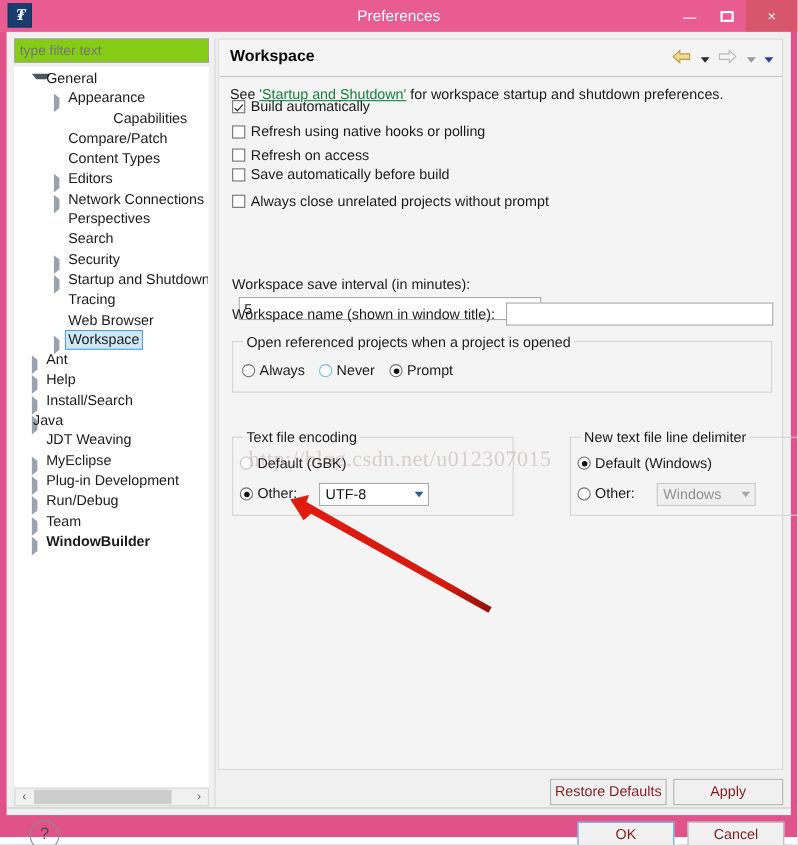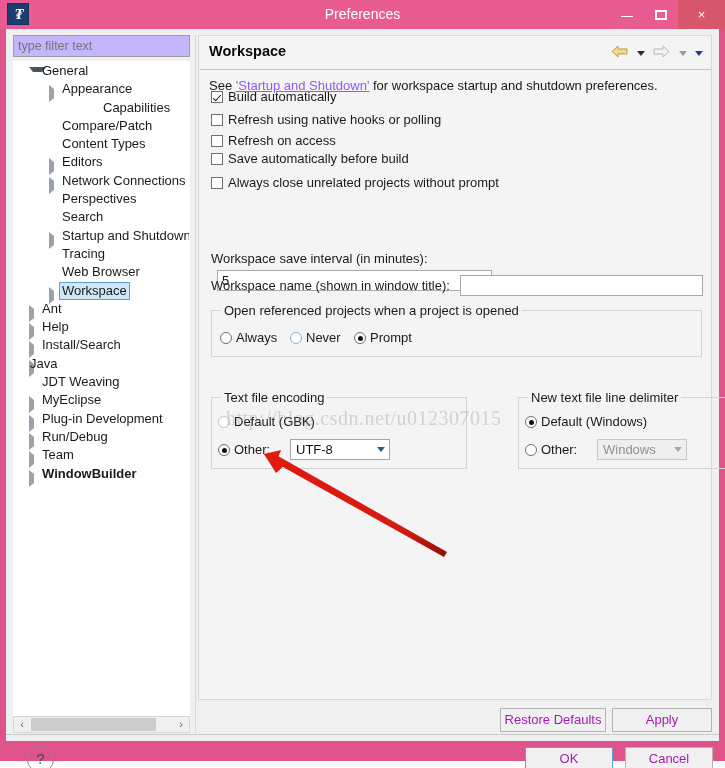--- a/index.html
+++ b/index.html
@@ -63,21 +63,21 @@
     width: 713px; height: 712px;
     background: #f0f0f0;
   }
 
   
   #filter-wrap {
     position: absolute; left: 7px; top: 6px; width: 177px; height: 22px;
   }
   #filter-input {
     width: 100%; height: 100%; box-sizing: border-box;
-    border: 1px solid #a0a0a0; background: #c4b5fd;
+    border: 1px solid #a0a0a0; background: #84cc16;
     font-family: "Liberation Sans", sans-serif; font-size: 12.5px;
     color: #555; padding: 0 4px; outline: none;
   }
   #tree-pane {
     position: absolute; left: 7px; top: 32px; width: 177px; height: 655px;
     background: #ffffff; border: 1px solid #ffffff;
     box-sizing: border-box; overflow: hidden;
   }
   #tree-list { position: absolute; left: 0; top: 0; width: 177px; }
   .tree-row {
@@ -146,21 +146,21 @@
   #title-sep {
     position: absolute; left: 1px; top: 33px; width: 511px; height: 1px;
     background: #c8c8c8;
   }
 
   .intro {
     position: absolute; left: 10px; top: 42px;
     font-size: 13px; color: #1a1a1a; white-space: nowrap;
   }
   .intro a {
-    color: #8b5cf6; text-decoration: underline;
+    color: #15803d; text-decoration: underline;
   }
 
   
   .cbrow {
     position: absolute; left: 12px; font-size: 13px; color: #1a1a1a;
     white-space: nowrap; height: 17px; line-height: 17px;
   }
   .cbox {
     display: inline-block; width: 12px; height: 12px;
     border: 1px solid #707070; background: #ffffff;
@@ -238,21 +238,21 @@
   }
 
   
   #annot-arrow { position: absolute; left: 192px; top: 400px; pointer-events: none; }
 
   
   .btn {
     position: absolute; box-sizing: border-box;
     background: #f0f0f0; border: 1px solid #b4b4b4;
     font-family: "Liberation Sans", sans-serif; font-size: 13px;
-    color: #a21caf; text-align: center; height: 24px; line-height: 22px;
+    color: #7f1d1d; text-align: center; height: 24px; line-height: 22px;
   }
   .btn.primary { border: 1px solid #5ba3d9; }
   #btn-restore { right: 106px; bottom: 0px; width: 106px; }
   #btn-apply   { right: 0px;   bottom: 0px; width: 100px; }
   #action-row {
     position: absolute; left: 192px; top: 677px; width: 514px; height: 26px;
   }
   #bottom-sep {
     position: absolute; left: 0px; top: 705px; width: 713px; height: 1px;
     background: #c8c8c8;
@@ -323,20 +323,24 @@
           </div>
           <div class="tree-row">
             <span class="twisty tw-collapsed" style="left: 35px;"></span>
             <span class="lbl" style="left: 48px;">Network Connections</span>
           </div>
           <div class="tree-row">
             <span class="lbl" style="left: 48px;">Perspectives</span>
           </div>
           <div class="tree-row">
             <span class="lbl" style="left: 48px;">Search</span>
+          </div>
+          <div class="tree-row">
+            <span class="twisty tw-collapsed" style="left: 35px;"></span>
+            <span class="lbl" style="left: 48px;">Security</span>
           </div>
           <div class="tree-row">
             <span class="twisty tw-collapsed" style="left: 35px;"></span>
             <span class="lbl" style="left: 48px;">Startup and Shutdown</span>
           </div>
           <div class="tree-row">
             <span class="lbl" style="left: 48px;">Tracing</span>
           </div>
           <div class="tree-row">
             <span class="lbl" style="left: 48px;">Web Browser</span>

